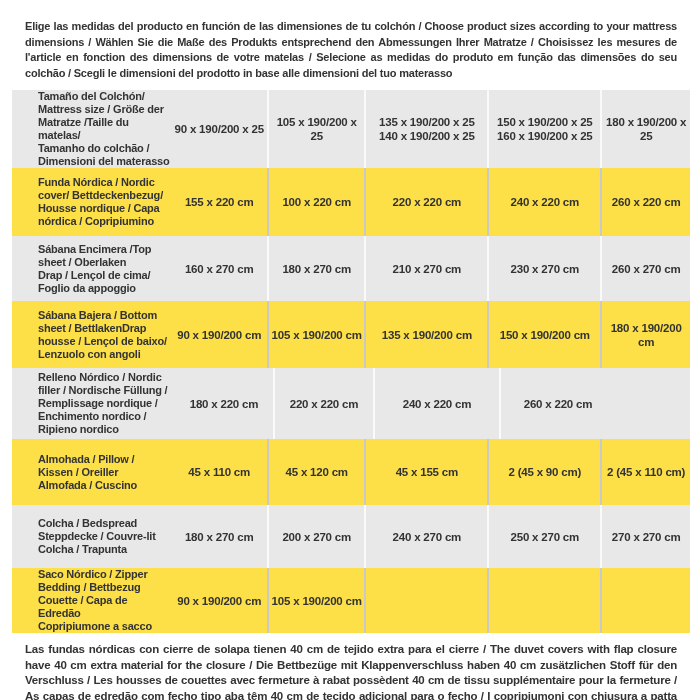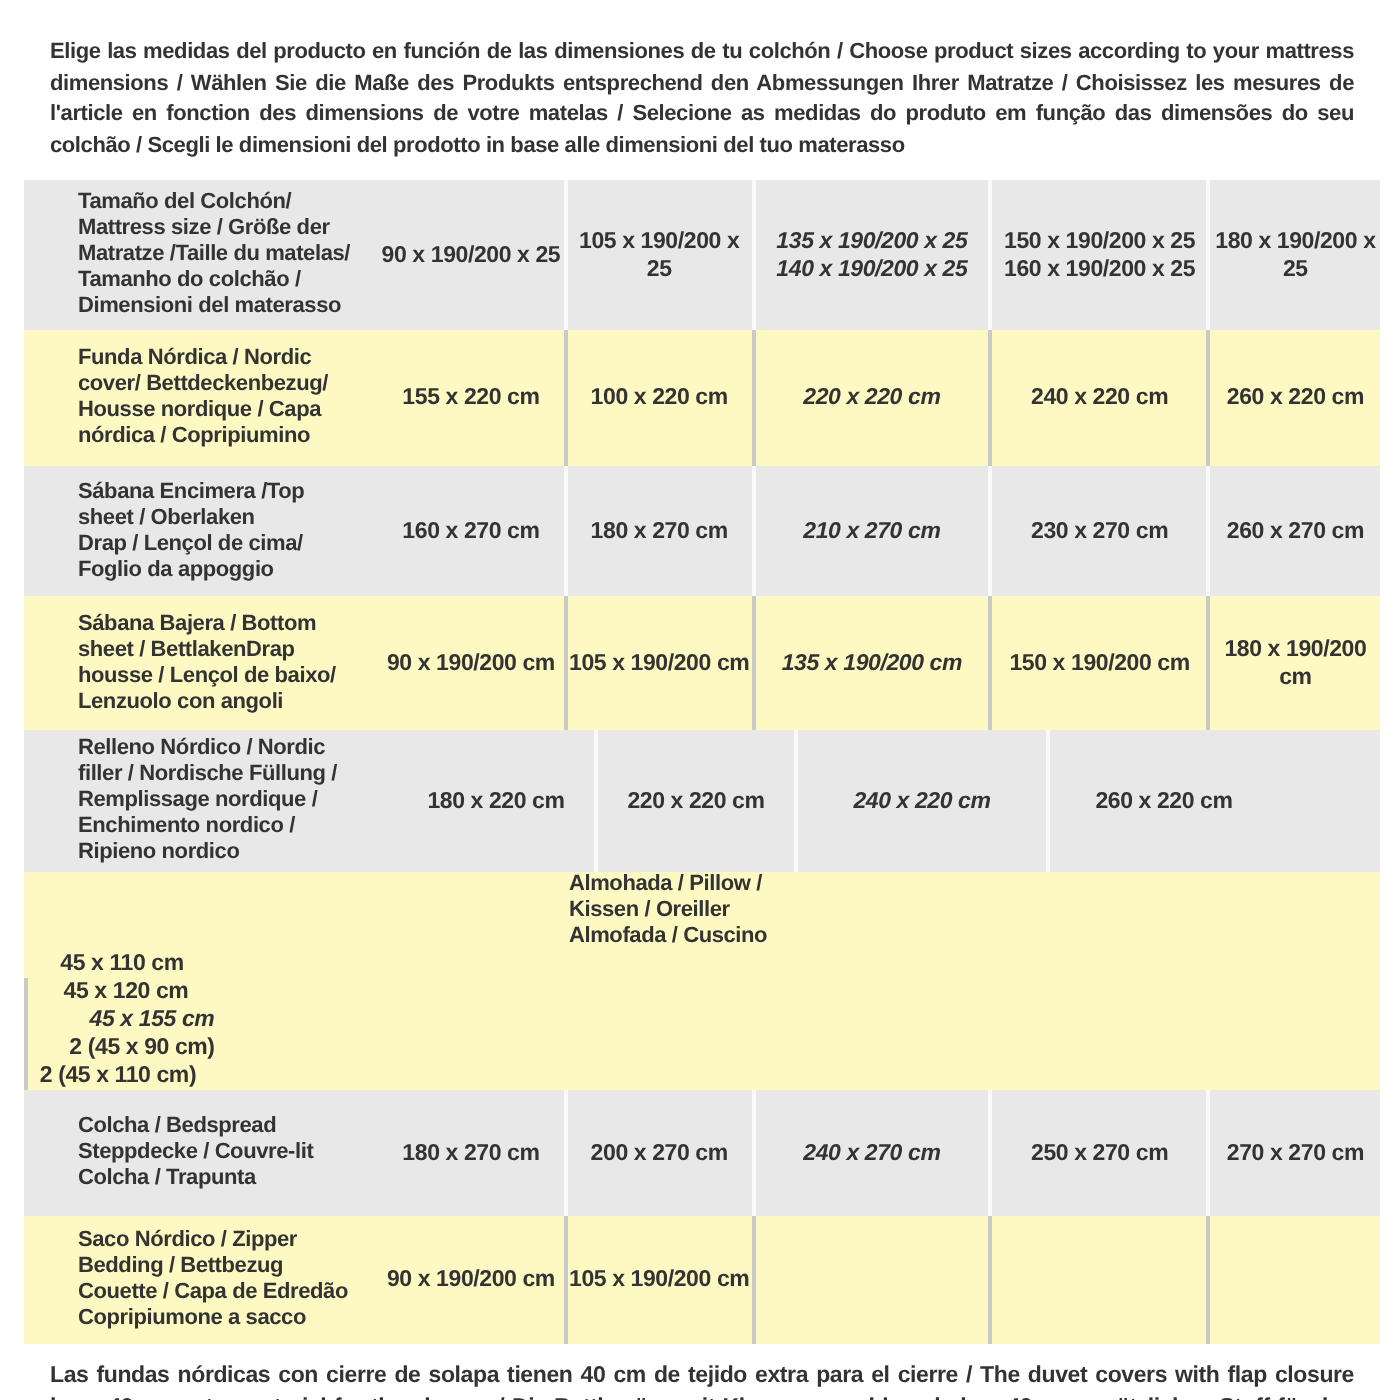--- a/index.html
+++ b/index.html
@@ -19,53 +19,52 @@
     line-height:15.5px;
     letter-spacing:-0.2px;
     text-align:justify;
   }
 
   .table {
     margin:9px 10px 0 12px;
     display:flex;
     flex-direction:column;
   }
-  .row { display:flex; align-items:center; background:#fef9c3; }
+  .row { display:flex; align-items:center; background:#fde047; }
   .row.stripe { background:var(--stripe, #e8e8e8); }
   .row:nth-child(1){ min-height:75px; }
   .row:nth-child(2){ min-height:68px; }
   .row:nth-child(3){ min-height:65px; }
   .row:nth-child(4){ min-height:67px; }
   .row:nth-child(5){ min-height:71px; }
-  .row:nth-child(6){ min-height:66px;flex-direction:column; }
+  .row:nth-child(6){ min-height:66px; }
   .row:nth-child(7){ min-height:63px; }
   .row:nth-child(8){ min-height:64px; }
 
   .cell { white-space:pre-line; }
   .cell.label {
     width:163px;
-    padding-left:3px;
+    padding-left:26px;
     font-size:11px;
     line-height:13px;
     letter-spacing:-0.2px;
-    margin-left:24px;
   }
   .cell.val {
     align-self:stretch;
     display:flex;
     align-items:center;
     justify-content:center;
     text-align:center;
     font-size:11.5px;
     line-height:14px;
     letter-spacing:-0.2px;
   }
   .val:nth-child(2){ width:98px; }
   .val:nth-child(3){ width:100px; }
-  .val:nth-child(4){ width:126px;font-style:italic; }
+  .val:nth-child(4){ width:126px; }
   .val:nth-child(5){ width:116px; }
   .val:nth-child(6){ width:92px; }
   .val + .val { border-left:2px solid var(--divider, #c9c9c9); }
   .row.stripe .val + .val { border-left-color:var(--divider_on_stripe, #fafafa); }
 
   .footer {
     margin:9px 23px 0 25px;
     font-size:11.5px;
     line-height:15.5px;
     letter-spacing:-0.2px;

